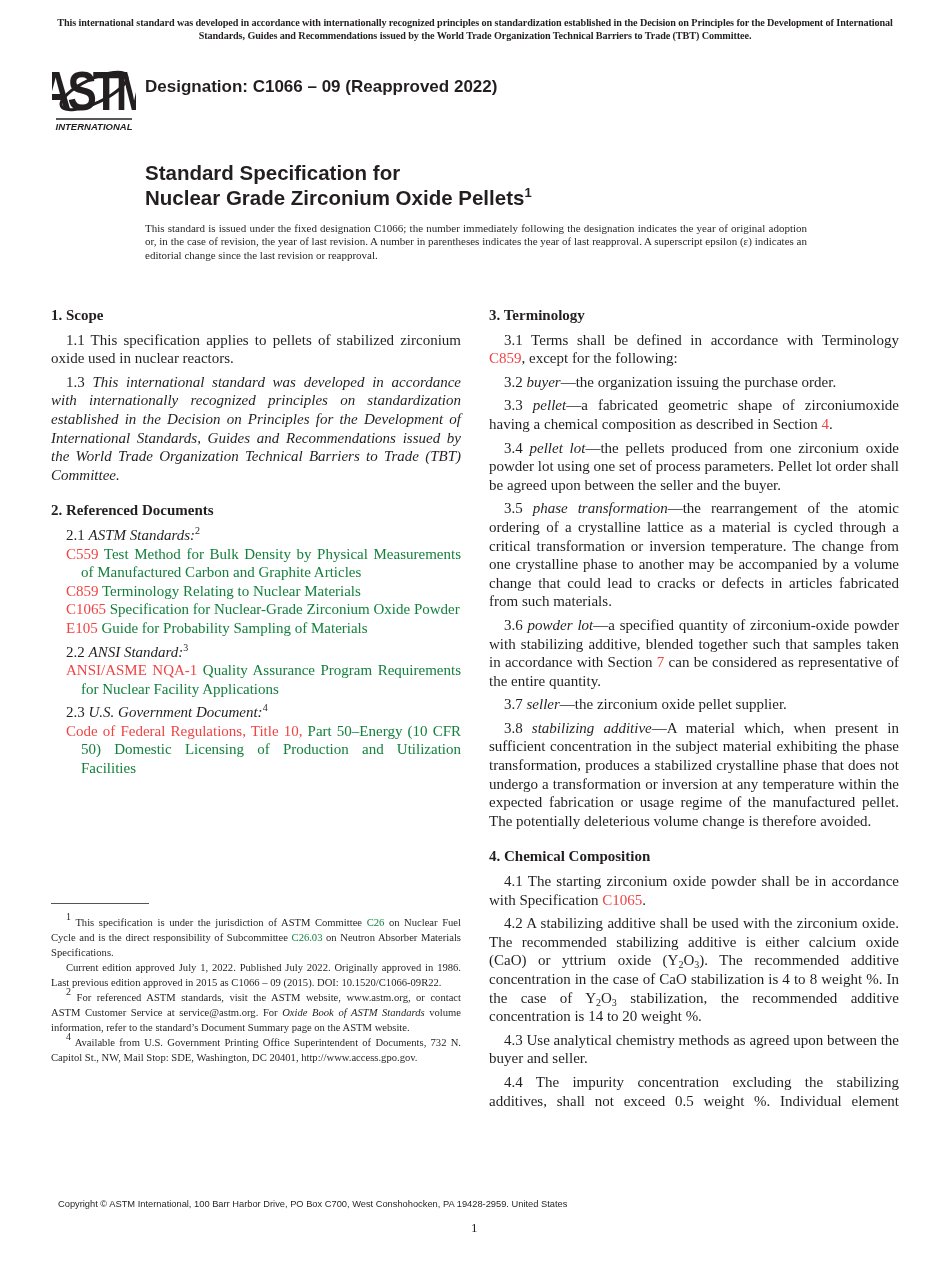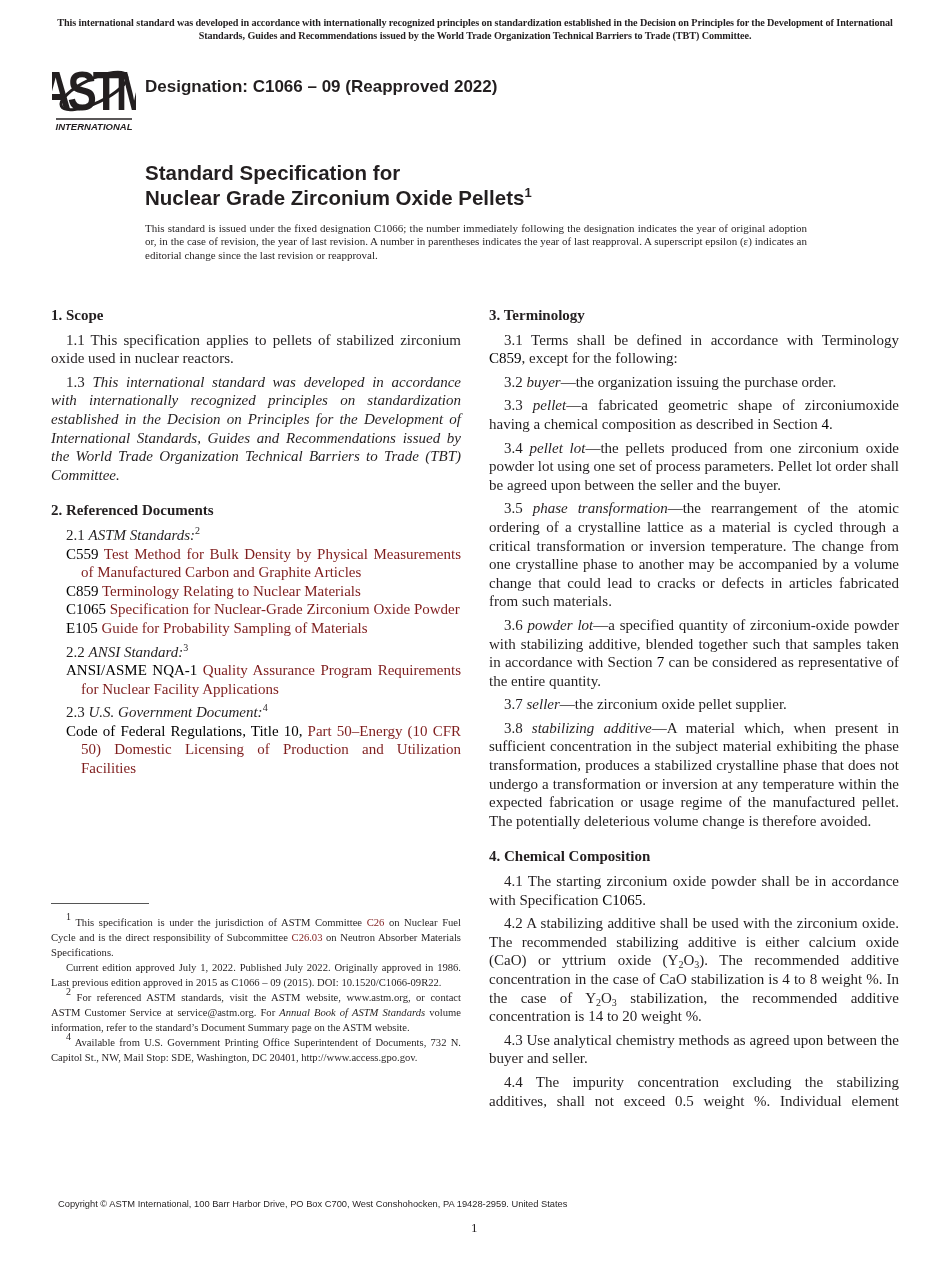--- a/index.html
+++ b/index.html
@@ -9,22 +9,22 @@
   .designation { position: absolute; top: 77px; left: 145px; font-family: "Liberation Sans", sans-serif; font-weight: bold; font-size: 17px; }
   .title { position: absolute; top: 160px; left: 145px; font-family: "Liberation Sans", sans-serif; font-weight: bold; font-size: 20.5px; line-height: 25px; }
   .title sup { font-size: 13px; vertical-align: 8px; line-height: 0; }
   .issued { position: absolute; top: 222px; left: 145px; width: 662px; font-size: 11px; line-height: 13.3px; text-align: justify; }
   .col { position: absolute; top: 306px; width: 410px; font-size: 15px; line-height: 18.6px; }
   .col.left { left: 51px; }
   .col.right { left: 489px; }
   h2 { font-size: 15px; font-weight: bold; margin: 0 0 6px 0; line-height: 18.6px; }
   p { margin: 0 0 5px 0; text-align: justify; text-indent: 15px; }
   .it { font-style: italic; }
-  .red { color: #000000; }
-  .blue { color: #7f1d1d; }
+  .red { color: #ef4444; }
+  .blue { color: #15803d; }
   .ref { margin: 0 0 0 15px; text-indent: 0; }
   .refitem { margin: 0 0 0 15px; padding-left: 15px; text-indent: -15px; text-align: justify; }
   .sect-gap { height: 12px; }
   .sub { font-size: 10px; vertical-align: -3px; line-height: 0; }
   sup.fn { font-size: 10px; vertical-align: 6px; line-height: 0; }
   .footrule { position: absolute; top: 903px; left: 51px; width: 98px; border-top: 1px solid #555; }
   .footnotes { position: absolute; top: 915px; left: 51px; width: 410px; font-size: 10.6px; line-height: 15px; }
   .footnotes p { text-indent: 15px; margin: 0; }
   .copyright { position: absolute; top: 1199px; left: 58px; font-family: "Liberation Sans", sans-serif; font-size: 9.3px; }
   .pagenum { position: absolute; top: 1220px; left: 471px; font-size: 13px; }
@@ -69,21 +69,21 @@
   <div class="refitem" style="margin-bottom:5px"><span class="red">ANSI/ASME NQA-1</span> <span class="blue">Quality Assurance Program Requirements for Nuclear Facility Applications</span></div>
 
   <div class="ref"><span>2.3 </span><span class="it">U.S. Government Document:</span><sup class="fn">4</sup></div>
   <div class="refitem"><span class="red">Code of Federal Regulations, Title 10,</span> <span class="blue">Part 50–Energy (10 CFR 50) Domestic Licensing of Production and Utilization Facilities</span></div>
 </div>
 
 <div class="footrule"></div>
 <div class="footnotes">
   <p><sup class="fn">1</sup> <span>This specification is under the jurisdiction of ASTM Committee </span><span class="blue">C26</span><span> on Nuclear Fuel Cycle and is the direct responsibility of Subcommittee </span><span class="blue">C26.03</span><span> on Neutron Absorber Materials Specifications.</span></p>
   <p>Current edition approved July 1, 2022. Published July 2022. Originally approved in 1986. Last previous edition approved in 2015 as C1066 – 09 (2015). DOI: 10.1520/C1066-09R22.</p>
-  <p><sup class="fn">2</sup> <span>For referenced ASTM standards, visit the ASTM website, www.astm.org, or contact ASTM Customer Service at service@astm.org. For </span><span class="it">Annual Book of ASTM Standards</span><span> volume information, refer to the standard’s Document Summary page on the ASTM website.</span></p>
+  <p><sup class="fn">2</sup> <span>For referenced ASTM standards, visit the ASTM website, www.astm.org, or contact ASTM Customer Service at service@astm.org. For </span><span class="it">Oxide Book of ASTM Standards</span><span> volume information, refer to the standard’s Document Summary page on the ASTM website.</span></p>
   <p><sup class="fn">4</sup> <span>Available from U.S. Government Printing Office Superintendent of Documents, 732 N. Capitol St., NW, Mail Stop: SDE, Washington, DC 20401, http://www.access.gpo.gov.</span></p>
 </div>
 
 <div class="col right">
   <h2>3. Terminology</h2>
   <p><span>3.1 Terms shall be defined in accordance with Terminology </span><span class="red">C859</span><span>, except for the following:</span></p>
   <p><span>3.2 </span><span class="it">buyer</span><span>—the organization issuing the purchase order.</span></p>
   <p><span>3.3 </span><span class="it">pellet</span><span>—a fabricated geometric shape of zirconiumoxide having a chemical composition as described in Section </span><span class="red">4</span><span>.</span></p>
   <p><span>3.4 </span><span class="it">pellet lot</span><span>—the pellets produced from one zirconium oxide powder lot using one set of process parameters. Pellet lot order shall be agreed upon between the seller and the buyer.</span></p>
   <p><span>3.5 </span><span class="it">phase transformation</span><span>—the rearrangement of the atomic ordering of a crystalline lattice as a material is cycled through a critical transformation or inversion temperature. The change from one crystalline phase to another may be accompanied by a volume change that could lead to cracks or defects in articles fabricated from such materials.</span></p>

